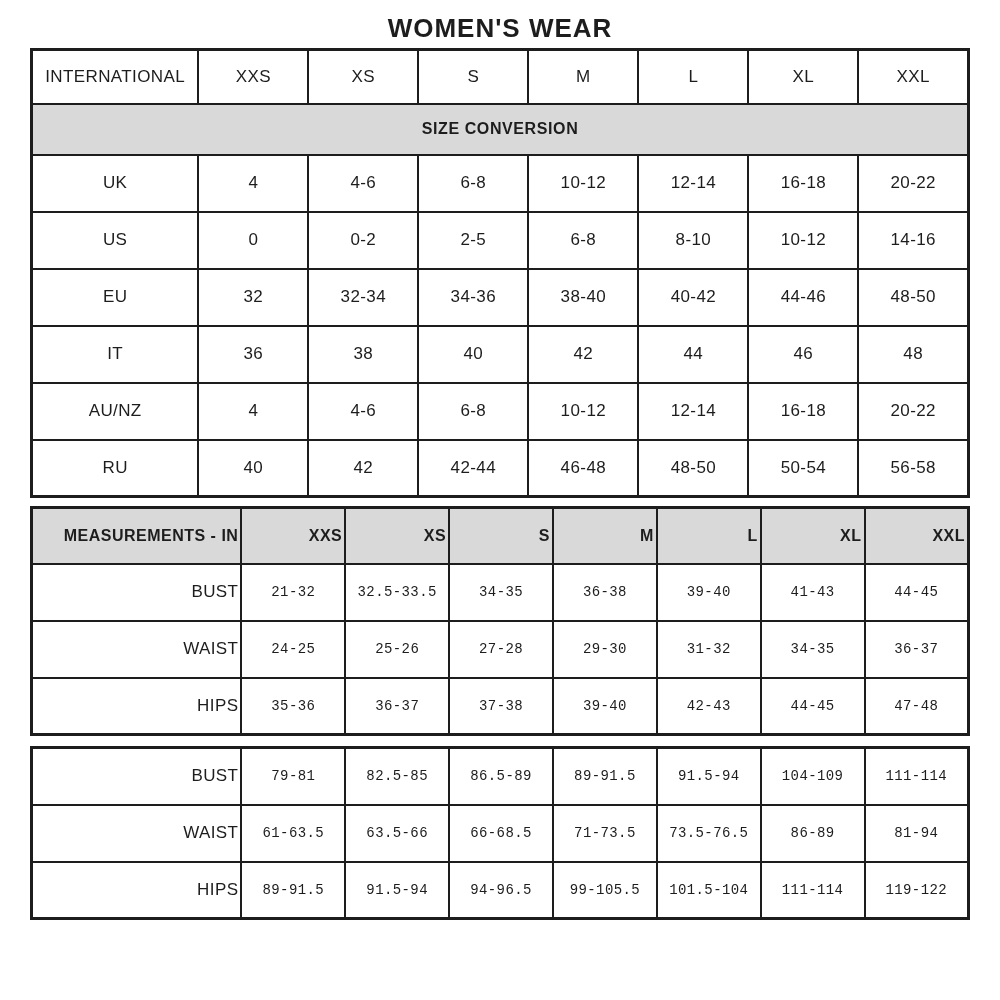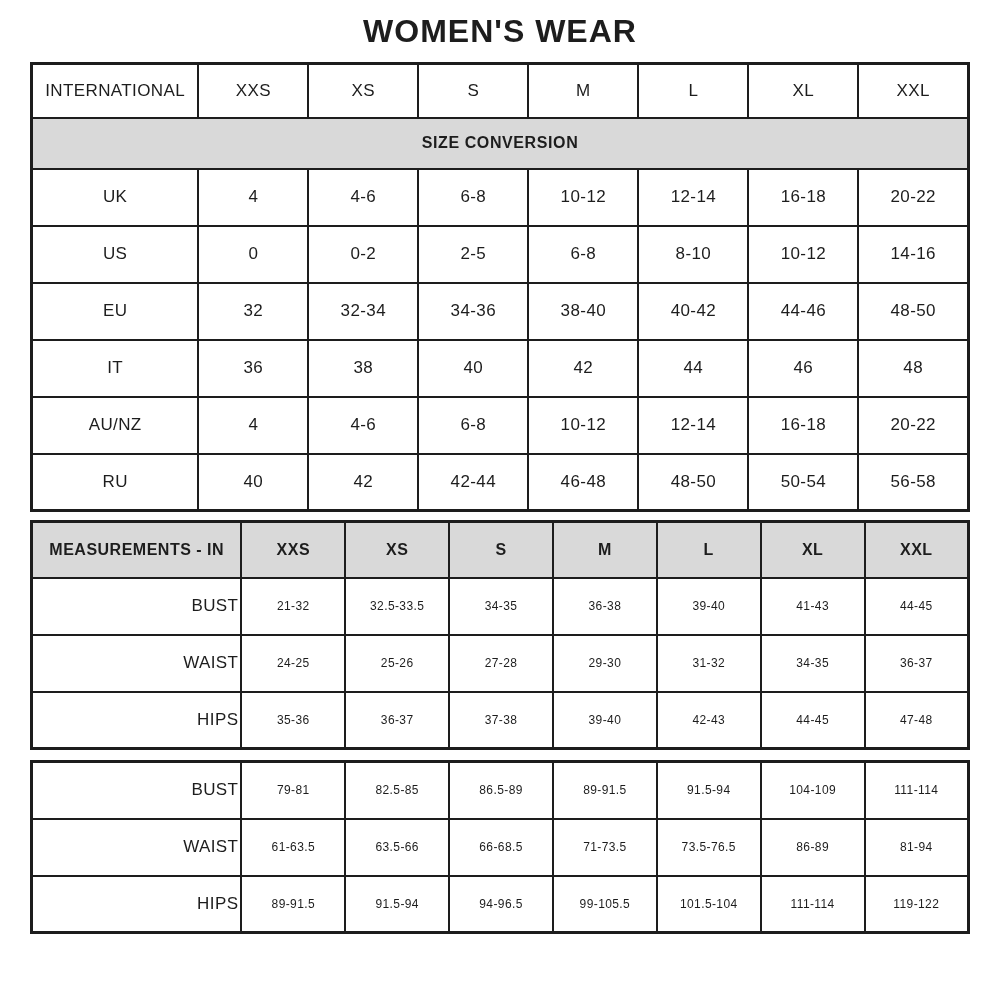--- a/index.html
+++ b/index.html
@@ -12,23 +12,23 @@
     font-family: "Liberation Sans", sans-serif;
   }
   .page {
     width: 1000px;
     height: 1000px;
     overflow: hidden;
   }
   .page-title {
     text-align: center;
     font-weight: bold;
-    font-size: 32px;
+    font-size: 26px;
     letter-spacing: 1px;
-    padding: 13px 0 12px 0;
+    padding: 13px 0 4px 0;
   }
   table {
     border-collapse: collapse;
     table-layout: fixed;
     width: 940px;
     margin: 0 auto;
     border: 3px solid #1d1d1d;
   }
   td, th {
     border: 2px solid #1d1d1d;
@@ -58,24 +58,25 @@
     background: #ffffff;
   }
   .t1 td { height: 57px; font-size: 17px; }
   
   .tm th {
     background: #d9d9d9;
     font-weight: bold;
     font-size: 16px;
     height: 56px;
     letter-spacing: 0.5px;
+    text-align: right;
   }
   .tm td { height: 57px; }
   .tm td.row-label { font-size: 17px; text-align: right; }
-  .tm td.data-cell { font-size: 12px; }
+  .tm td.data-cell { font-size: 14px; font-family: Liberation Mono, monospace; }
   .gap-sm { height: 8px; }
   .gap-md { height: 10px; }
 </style>
 </head>
 <body>
 
 <div class="page">
 
   <div class="page-title">WOMEN'S WEAR</div>
 

